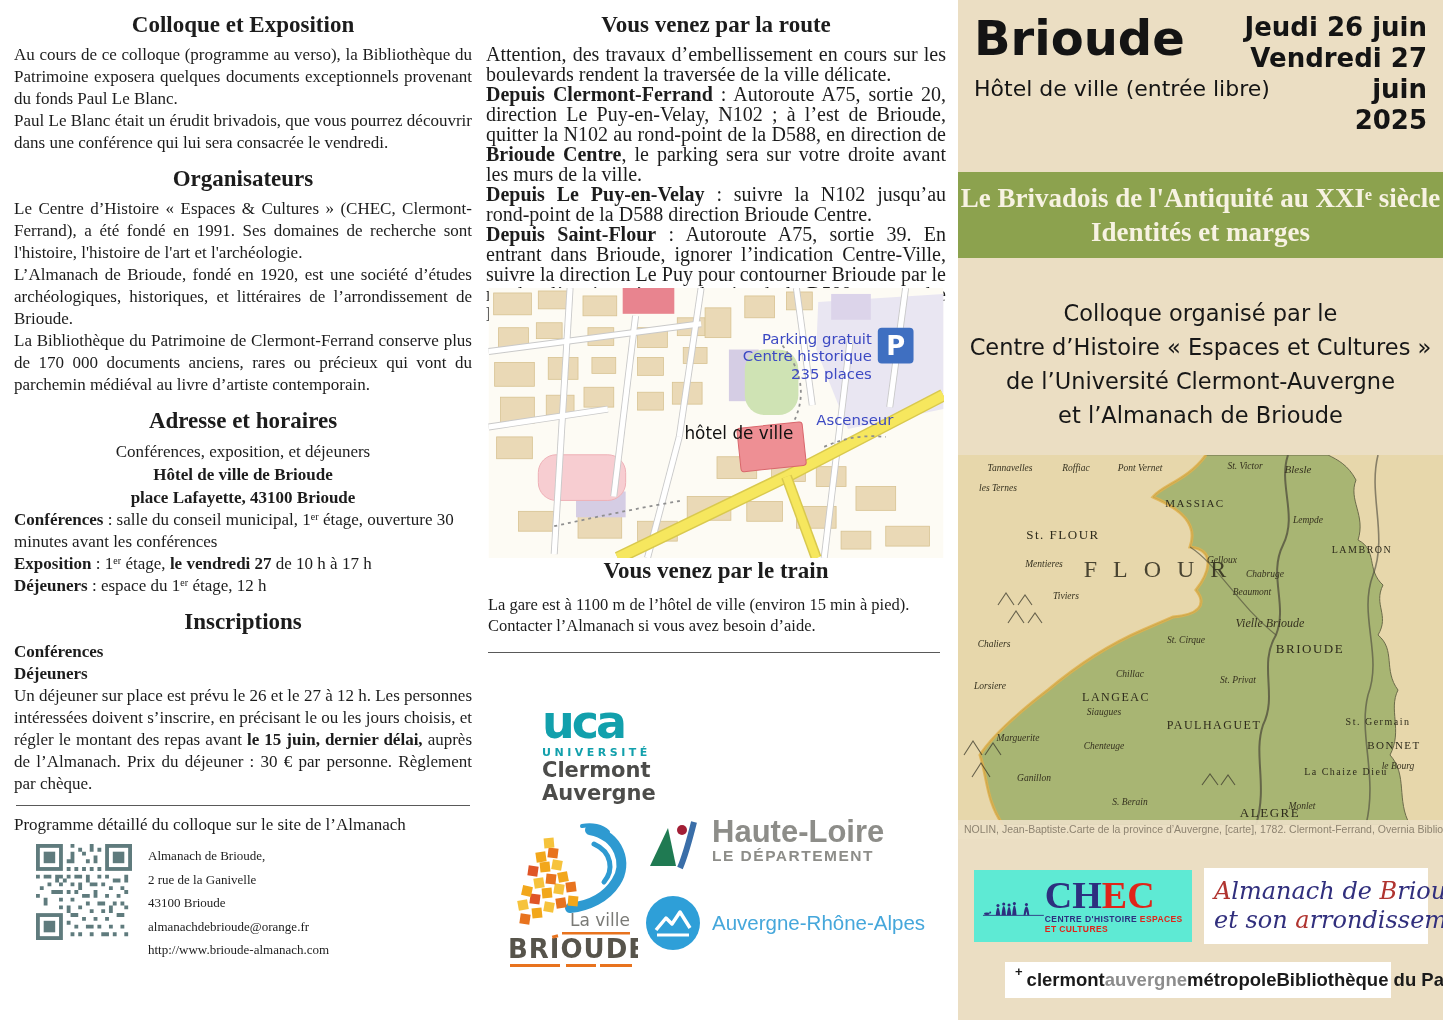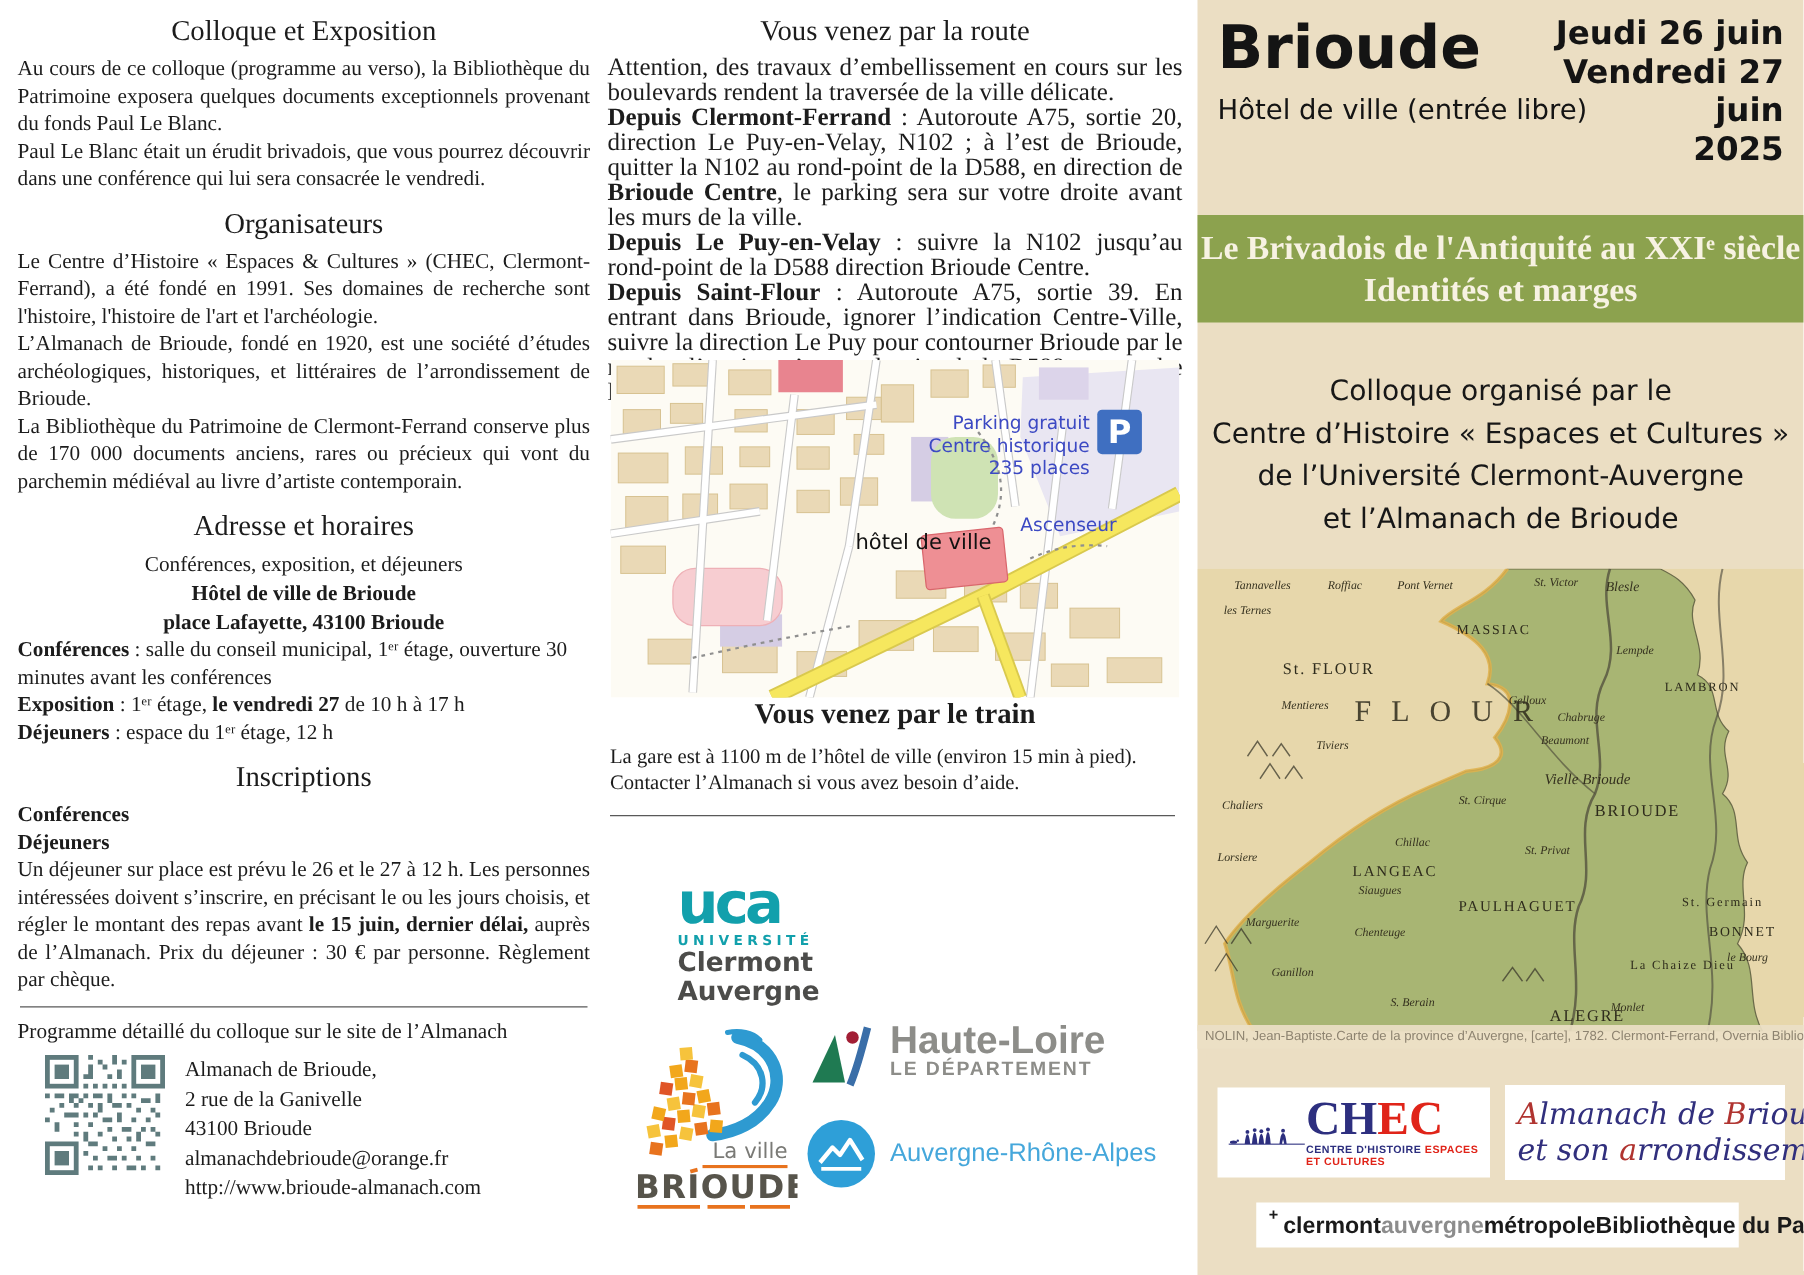--- a/index.html
+++ b/index.html
@@ -2,29 +2,29 @@
 <html><head>
 <meta charset="utf-8">
 <style>
   html,body{margin:0;padding:0;background:#fff;}
   .page{position:relative;width:1443px;height:1020px;background:#fff;overflow:hidden;
         font-family:"Liberation Serif","DejaVu Serif",serif;color:#1c1c1c;}
   .col{position:absolute;top:0;}
   .col-left{left:14px;width:458px;}
   .col-mid{left:486px;width:460px;height:1020px;}
   .col-right{left:958px;width:485px;height:1020px;background:#ebdec3;}
-  h2.sec{font-size:23px;font-weight:normal;text-align:center;margin:12px 0 6px;}
+  h2.sec{font-size:23px;font-weight:bold;text-align:center;margin:12px 0 6px;}
   .col-left p, .col-left .line{margin:0;font-size:17px;line-height:22px;}
   .just{text-align:justify;}
   .center{text-align:center;}
   .b{font-weight:bold;}
   .addr{font-size:17px;line-height:23px;}
   .rule{border-top:1.2px solid #595959;margin:10px 2px 8px;}
   .qr-row{display:flex;gap:16px;margin-top:8px;padding-left:22px;align-items:flex-start;}
-  .contact div{font-size:17px;line-height:23.5px;}
+  .contact div{font-size:13px;line-height:23.5px;}
   
   .col-mid{position:absolute;}
   .col-mid p.rt{margin:0;font-size:20px;line-height:20px;text-align:justify;}
   .train-h{position:absolute;top:558px;left:0;width:100%;text-align:center;font-size:23px;font-weight:bold;margin:0;}
   .train-p{position:absolute;top:594px;left:2px;width:454px;margin:0;font-size:16.5px;line-height:21px;}
   .mid-rule{position:absolute;top:652px;left:2px;width:452px;border-top:1.2px solid #595959;}
   .streetmap{position:absolute;left:2px;top:288px;}
   .uca{position:absolute;left:56px;top:700px;width:130px;font-family:"DejaVu Sans",sans-serif;}
   .uca .mark{font-size:46px;font-weight:bold;color:#12a0ac;letter-spacing:-3px;line-height:44px;}
   .uca .u{font-size:11px;font-weight:bold;color:#12a0ac;letter-spacing:3.5px;margin-top:2px;}
@@ -47,21 +47,21 @@
   .r-dates{position:absolute;right:16px;top:12px;width:240px;text-align:right;font-family:"DejaVu Sans",sans-serif;font-size:26px;line-height:31px;font-weight:bold;color:#141414;}
   .banner{position:absolute;left:0;top:172px;width:100%;height:86px;background:#8ca24e;
           display:flex;flex-direction:column;justify-content:center;text-align:center;color:#f7f2e2;}
   .banner .b1{font-size:27px;font-weight:bold;line-height:34px;}
   .org{position:absolute;left:0;top:296px;width:100%;text-align:center;font-family:"DejaVu Sans",sans-serif;
        font-size:22.5px;line-height:34px;color:#171717;}
   .oldmap{position:absolute;left:0;top:455px;}
   .map-caption{position:absolute;left:0;top:820px;width:485px;height:19px;background:rgba(236,223,197,.92);
       font-family:"Liberation Sans","DejaVu Sans",sans-serif;font-size:10.5px;color:#8d8370;
       padding:3px 0 0 6px;box-sizing:border-box;white-space:nowrap;overflow:hidden;}
-  .chec-card{position:absolute;left:16px;top:870px;width:218px;height:72px;background:#ffffff;
+  .chec-card{position:absolute;left:16px;top:870px;width:218px;height:72px;background:#5eead4;
       display:flex;align-items:center;padding:4px 8px;box-sizing:border-box;}
   .chec-txt .big{font-family:"Liberation Serif",serif;font-weight:bold;font-size:38px;line-height:34px;}
   .chec-txt .sub{font-family:"Liberation Sans",sans-serif;font-weight:bold;font-size:8.5px;letter-spacing:.4px;margin-top:2px;}
   .blue{color:#2d2f7f;}
   .red2{color:#e02419;}
   .alm-card{position:absolute;left:246px;top:868px;width:224px;height:76px;background:#fff;
       padding:9px 10px;box-sizing:border-box;font-family:"DejaVu Serif",serif;font-style:italic;
       font-size:24px;line-height:29px;color:#312f7d;white-space:nowrap;}
   .metro-bar{position:absolute;left:47px;top:962px;width:386px;height:36px;background:#fff;
       display:flex;align-items:center;padding:0 10px;box-sizing:border-box;white-space:nowrap;

